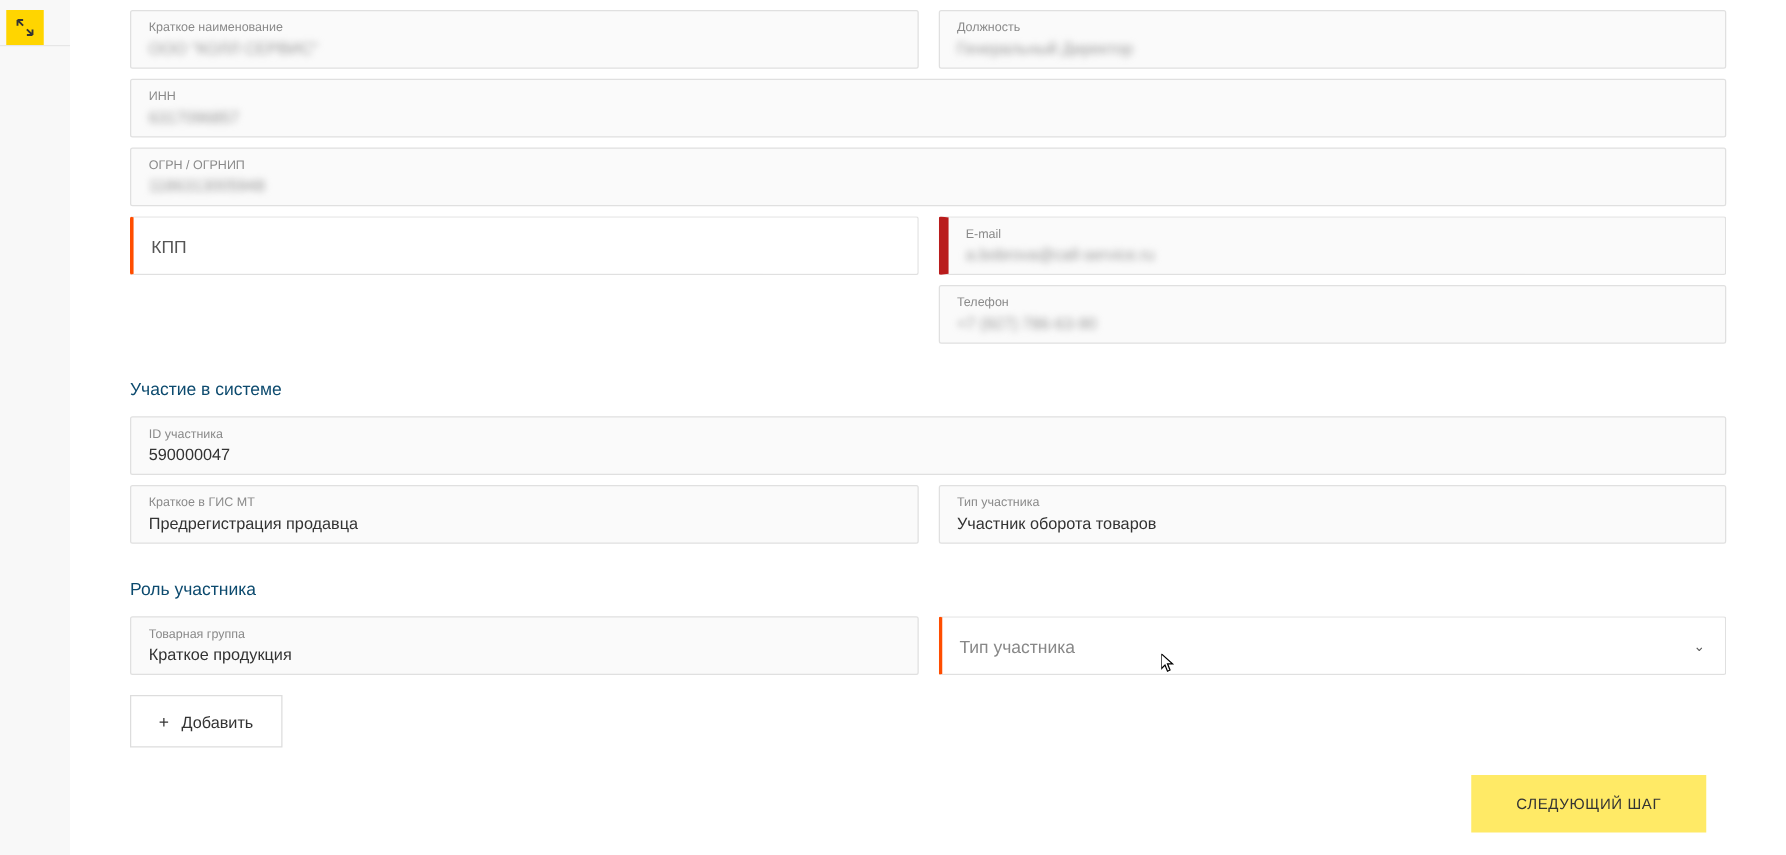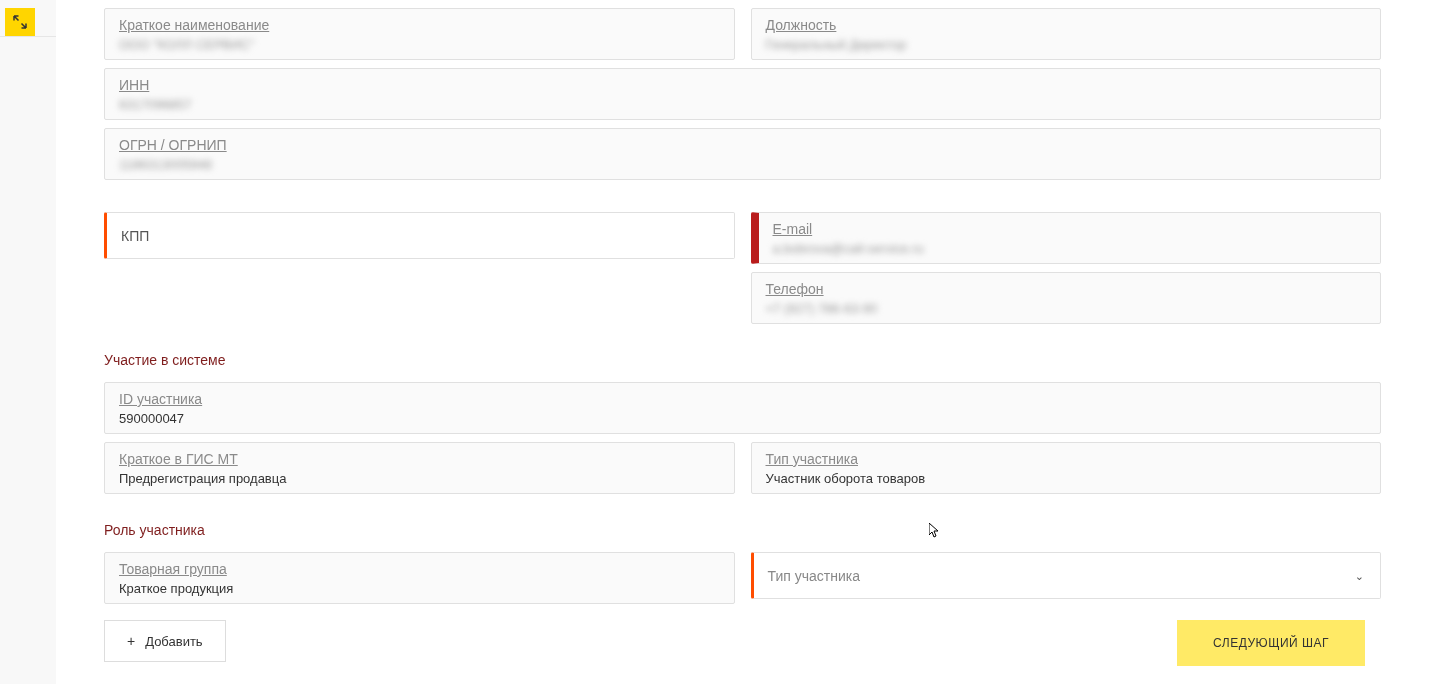--- a/index.html
+++ b/index.html
@@ -52,25 +52,24 @@
       background: #fafafa;
       border-radius: 2px;
       padding: 8px 14px 6px 14px;
       min-height: 47px;
       position: relative;
     }
     .field.error-left { border-left: 3px solid #ff4d00; }
     .field.ok-left { border-left: 8px solid #b91c1c; }
     .field.white-bg { background: #fff; }
     .field-label {
-      font-size: 14px;
+      font-size: 10px;
       color: #8a8a8a;
       display: block;
       margin-bottom: 2px;
-      text-decoration: underline;
     }
     .field-value {
       font-size: 13px;
       color: #333;
     }
     .field-placeholder {
       font-size: 14px;
       color: #555;
       line-height: 30px;
     }
@@ -93,21 +92,21 @@
     .chevron {
       position: absolute;
       right: 16px;
       top: 50%;
       transform: translateY(-50%);
       font-size: 11px;
       color: #555;
     }
     .section-title {
       font-size: 14px;
-      color: #7f1d1d;
+      color: #0c4a6e;
       margin-top: 28px;
       margin-bottom: 14px;
     }
     .add-btn {
       display: inline-flex;
       align-items: center;
       gap: 10px;
       border: 1px solid #ddd;
       background: #fff;
       padding: 12px 22px;
@@ -181,21 +180,21 @@
   <div class="form-row">
     <div class="form-col">
       <div class="field">
         <span class="field-label">ОГРН / ОГРНИП</span>
         <span class="field-value blur">1186313005948</span>
       </div>
     </div>
   </div>
 
   
-  <div class="form-row" style="margin-top:32px;">
+  <div class="form-row" style="margin-top:8px;">
     <div class="form-col">
       <div class="field error-left white-bg">
         <span class="field-placeholder">КПП</span>
       </div>
     </div>
     <div class="form-col">
       <div class="field ok-left">
         <span class="field-label">E-mail</span>
         <span class="field-value blur">a.bobrova@call-service.ru</span>
       </div>

